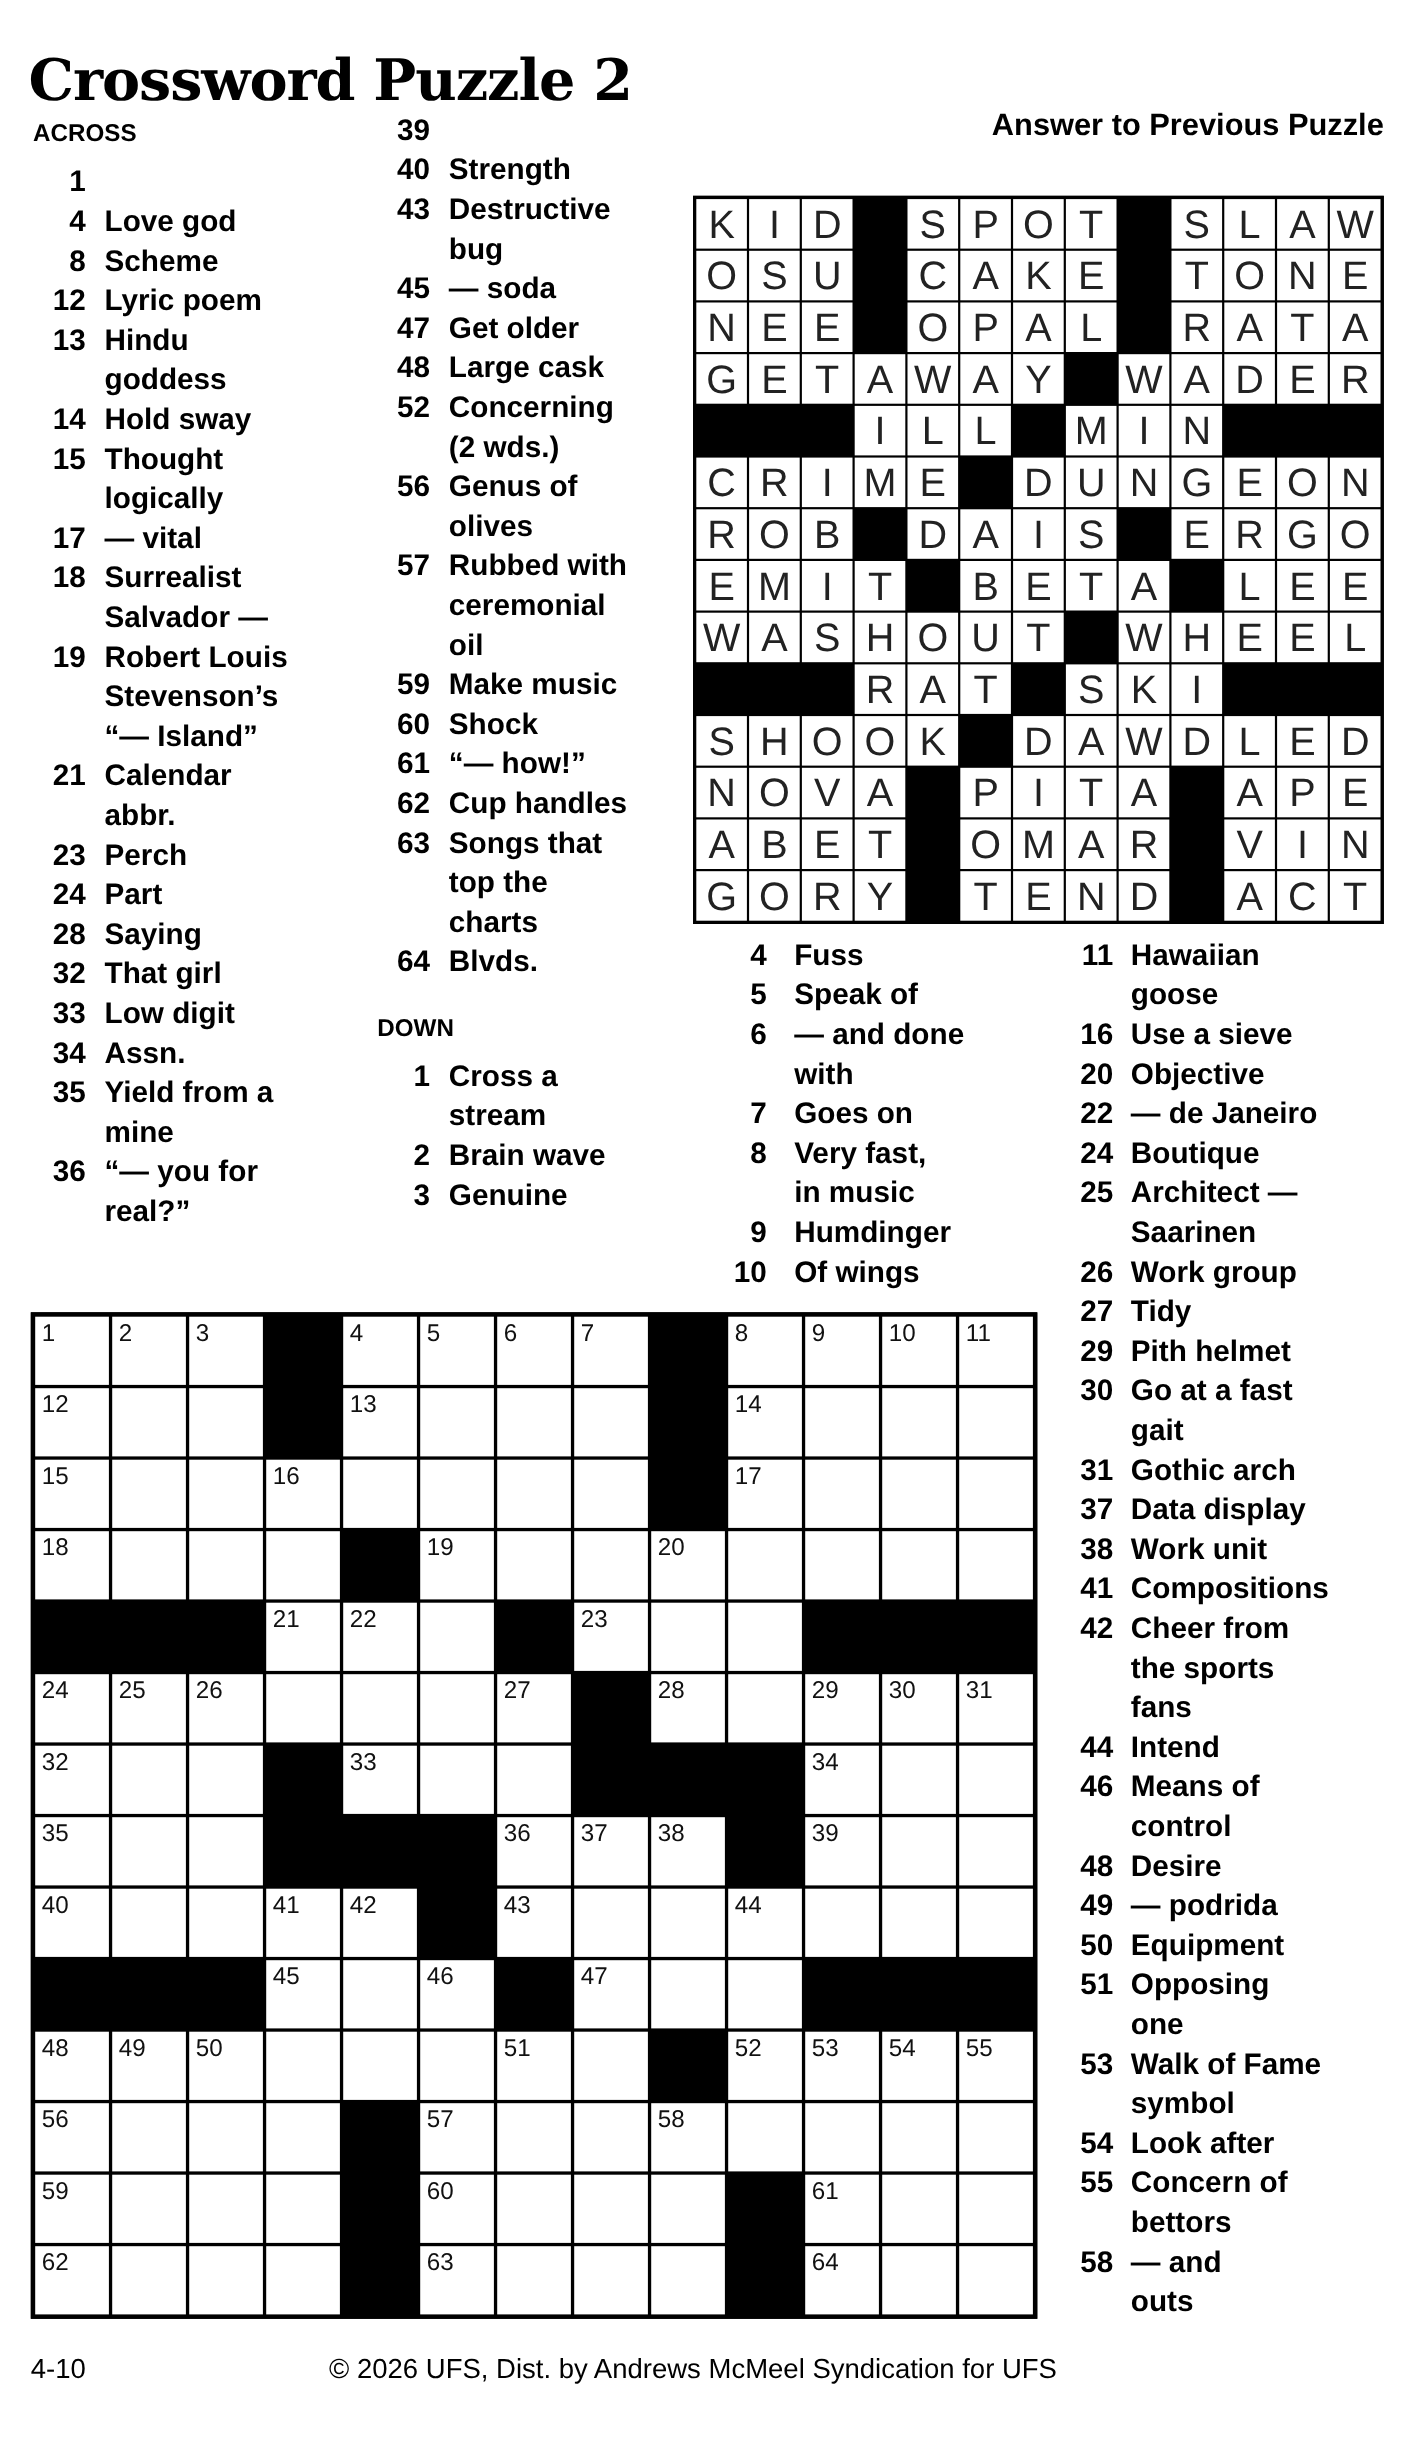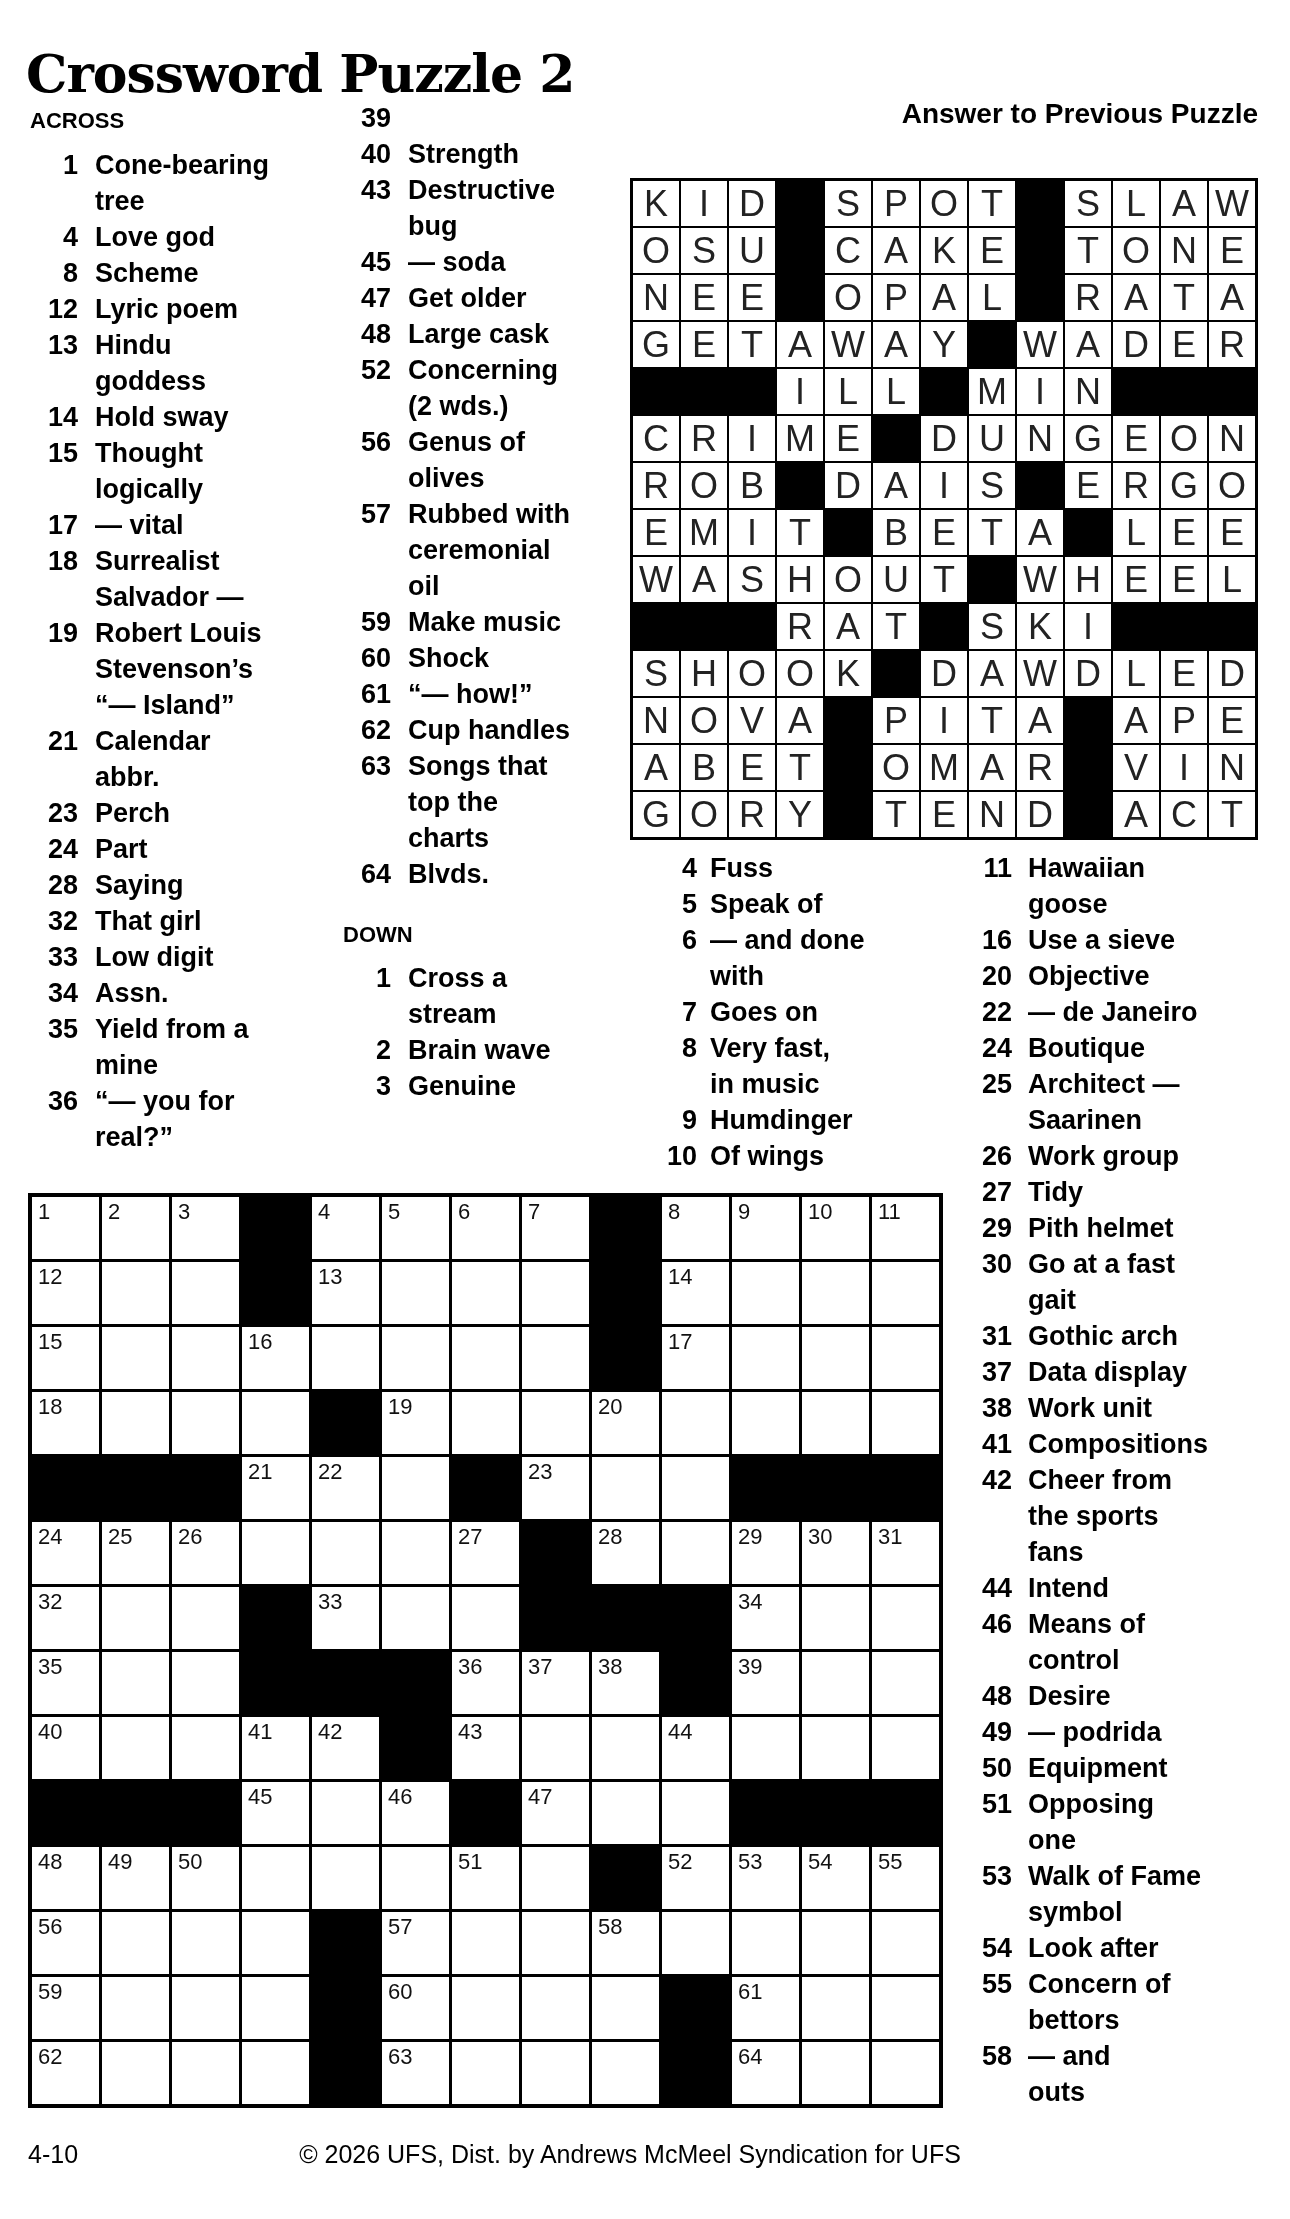--- a/index.html
+++ b/index.html
@@ -14,21 +14,21 @@
   .clue { display:flex; }
   .clue .num { flex:none; text-align:right; }
   .clue .txt { white-space:pre-line; }
   .col1 { left:30px;  top:100px; width:285px; }
   .col2 { left:343px; top:100px; width:285px; }
   .col1 .num, .col2 .num { width:48px; }
   .col1 .txt, .col2 .txt { margin-left:17px; }
   .colhead { font-size:22px; line-height:42px; text-align:left; margin-bottom:5px; }
   .downhead { margin-top:22px; margin-bottom:4px; }
   .colA { left:625px; top:850px; width:305px; }
-  .colA .num { width:72px; } .colA .txt { margin-left:13px; }
+  .colA .num { width:72px; } .colA .txt { margin-left:25px; }
   .colB { left:952px; top:850px; width:338px; }
   .colB .num { width:60px; } .colB .txt { margin-left:16px; }
 
   .ansheader { position:absolute; left:630px; top:98px; width:628px;
                text-align:right; font:700 28px "Liberation Sans",sans-serif; }
 
   
   .ansgrid { position:absolute; left:630px; top:178px; display:grid;
              grid-template-columns:repeat(13,46px); grid-auto-rows:45px;
              gap:2px; background:#000; border:3px solid #000; }
@@ -55,22 +55,20 @@
 <body>
 
 <div>
   <h1 class="title">Crossword Puzzle 2</h1>
 
   <div class="col col1">
     <div class="colhead">ACROSS</div>
     <div>
         <div class="clue">
           <span class="num">1</span>
-          <span class="txt">Cone-bearing
-tree</span>
         </div>
         <div class="clue">
           <span class="num">4</span>
           <span class="txt">Love god</span>
         </div>
         <div class="clue">
           <span class="num">8</span>
           <span class="txt">Scheme</span>
         </div>
         <div class="clue">

